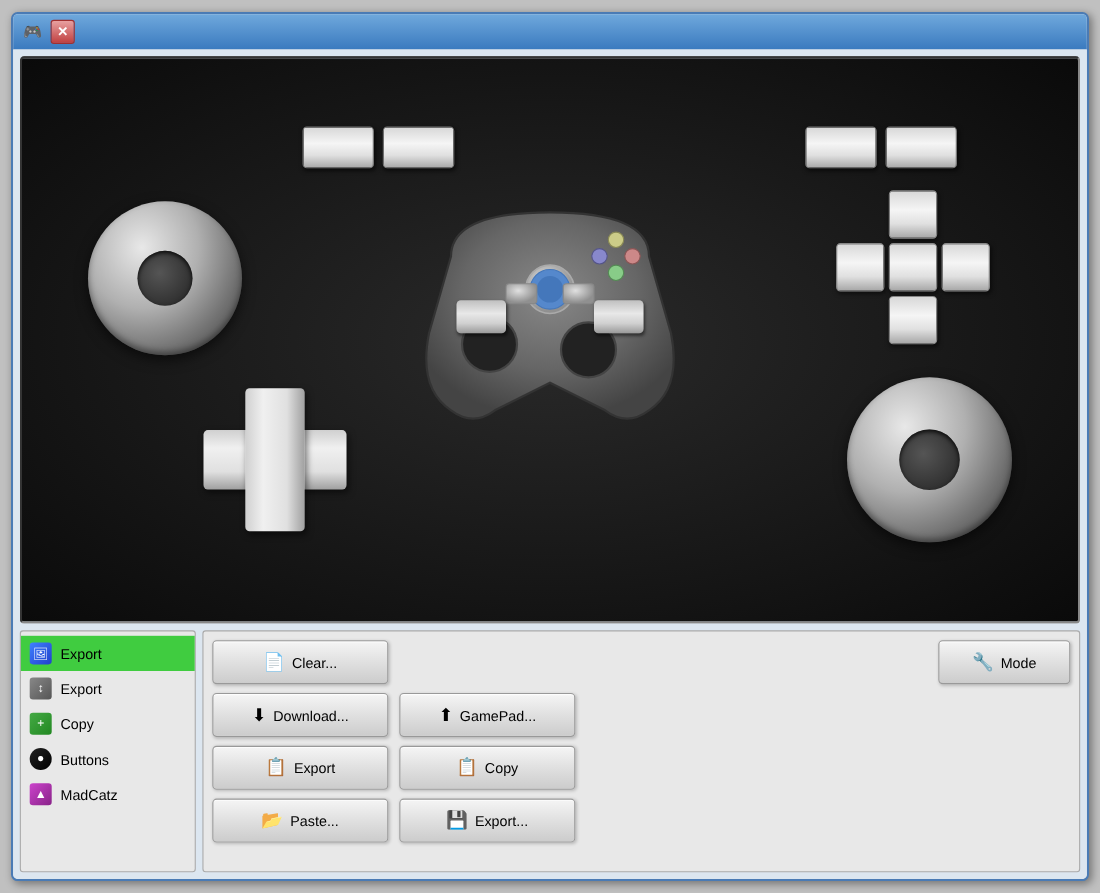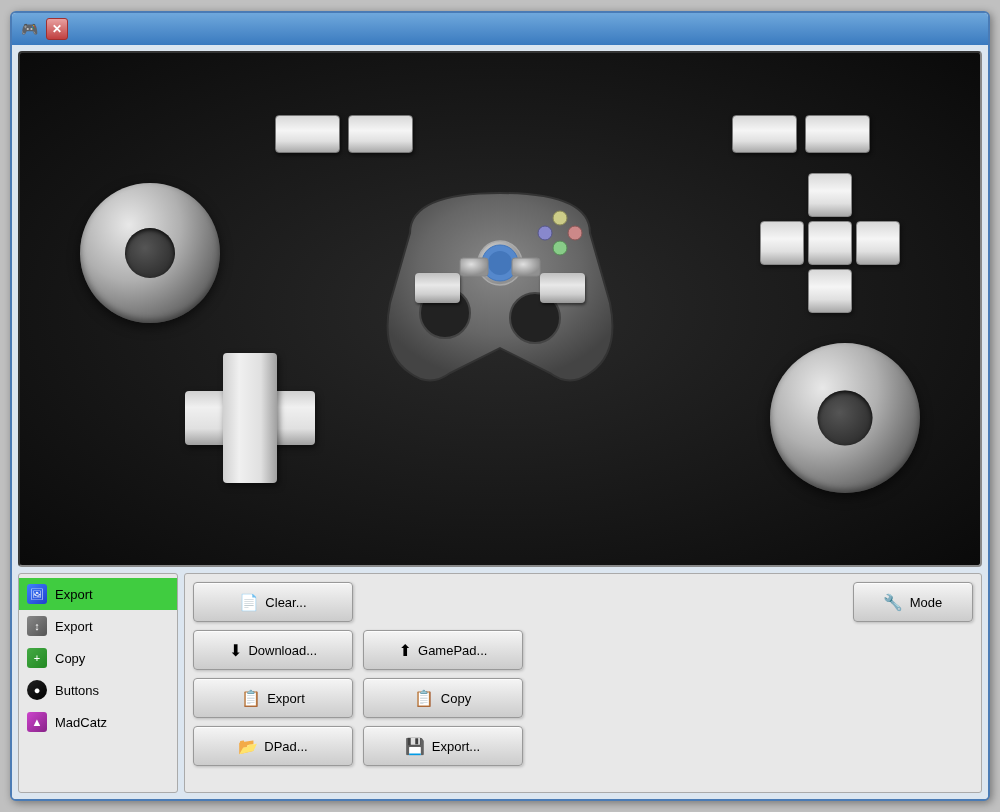--- a/index.html
+++ b/index.html
@@ -497,21 +497,21 @@
           </button>
           <button class="action-btn">
             <span class="btn-icon">📋</span>
             <span>Copy</span>
           </button>
         </div>
 
         <div class="buttons-row">
           <button class="action-btn">
             <span class="btn-icon">📂</span>
-            <span>DPad...</span>
+            <span>Paste...</span>
           </button>
           <button class="action-btn">
             <span class="btn-icon">💾</span>
             <span>Export...</span>
           </button>
         </div>
       </div>
     </div>
   </div>
 </div>

